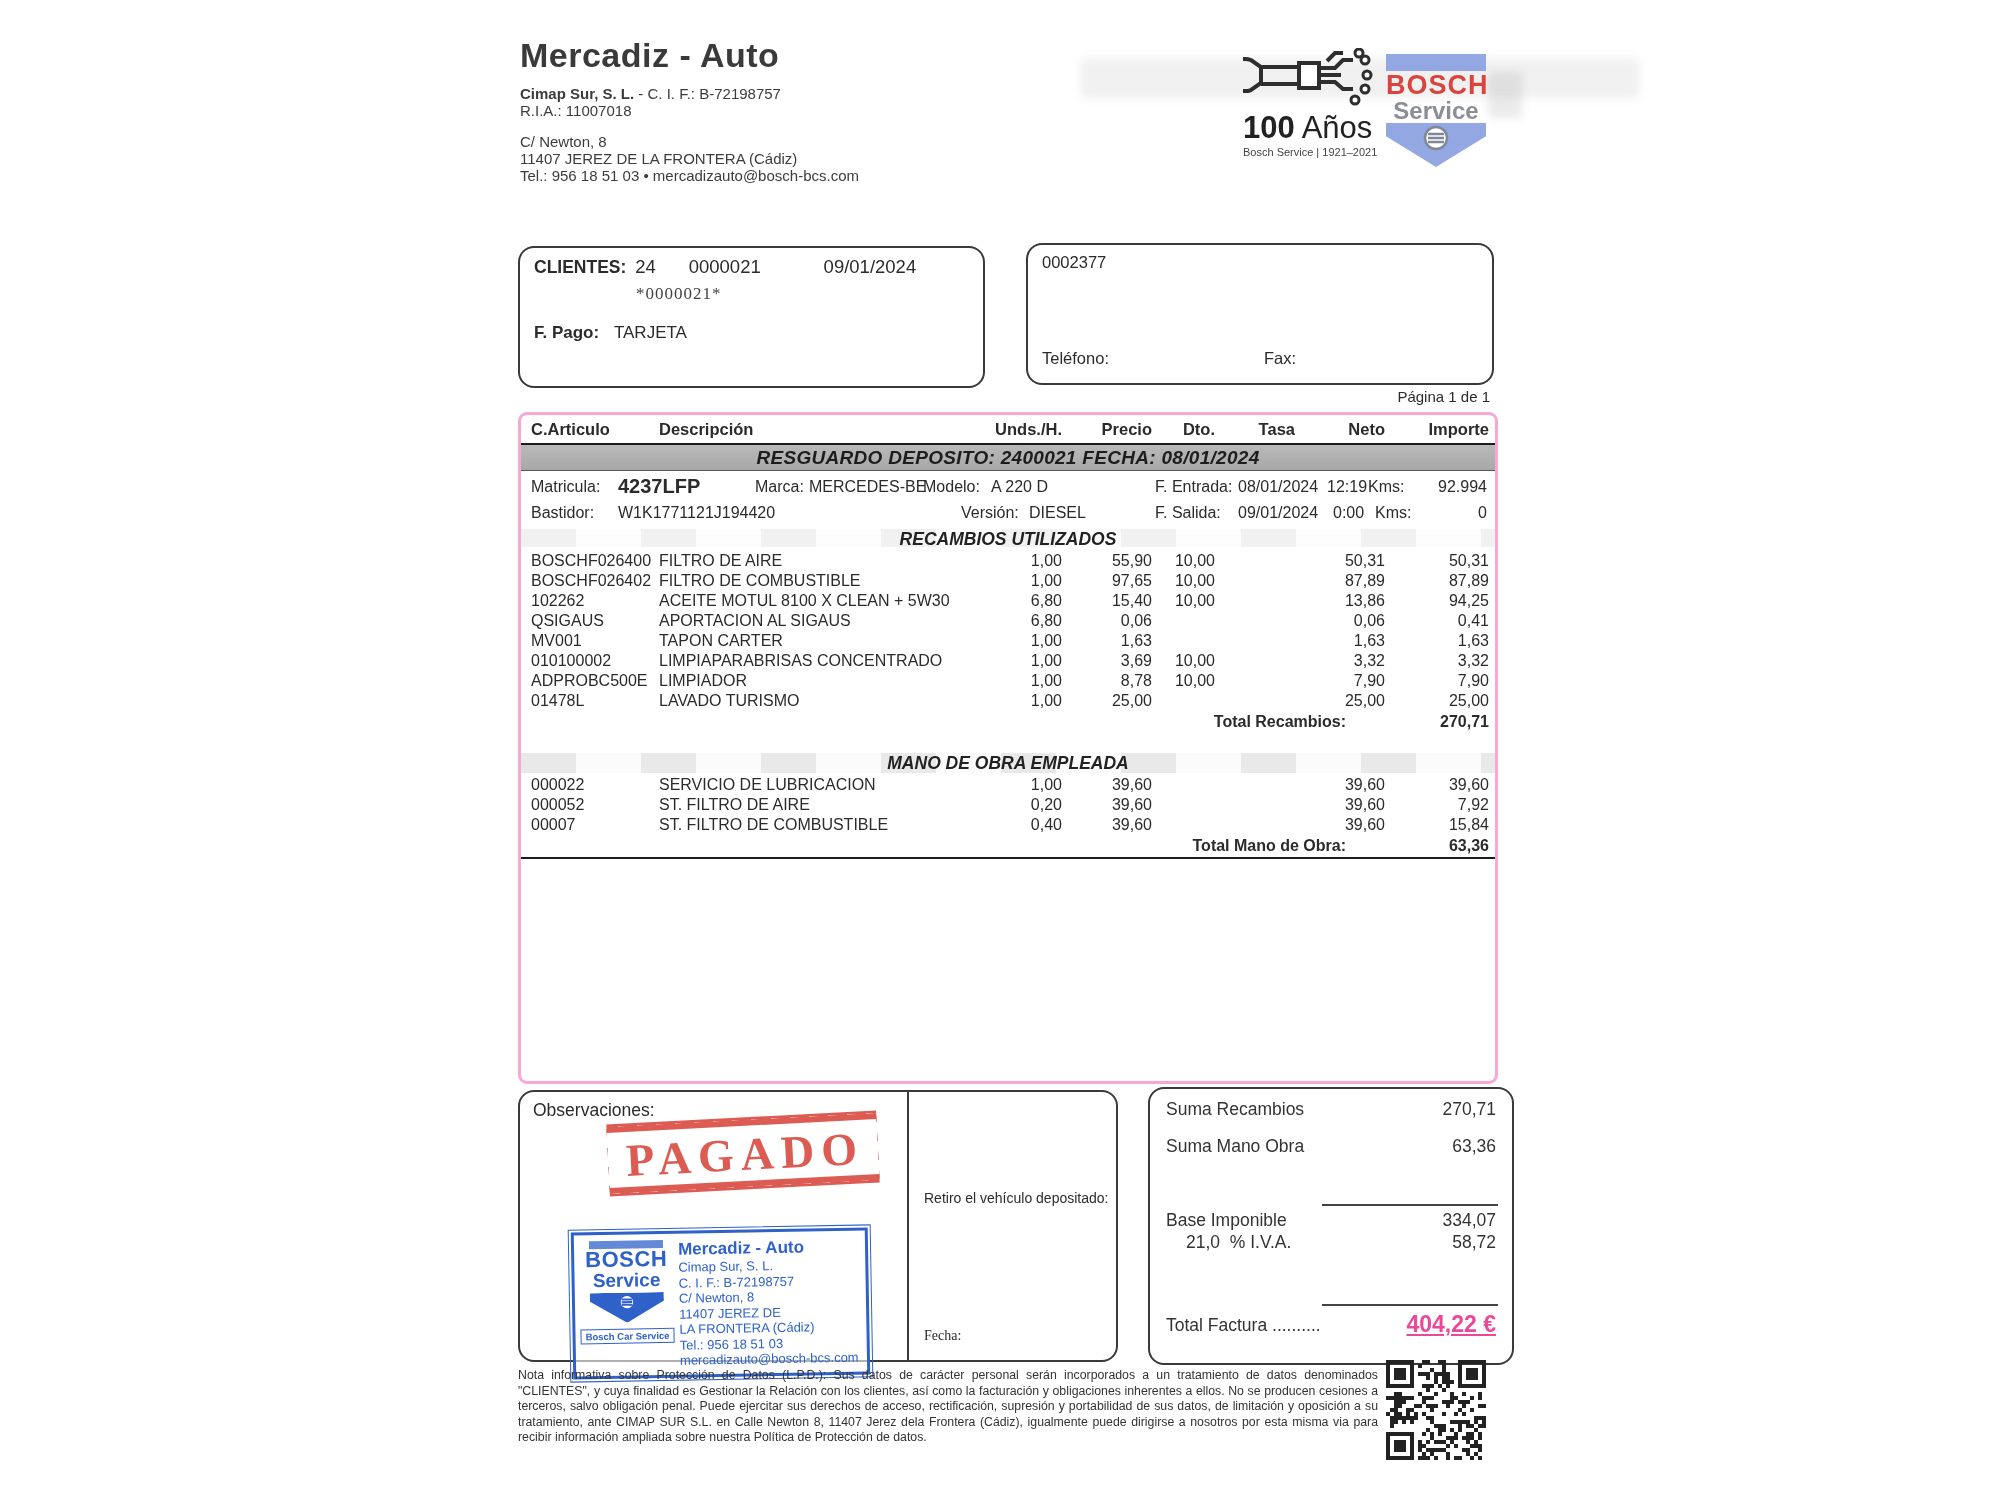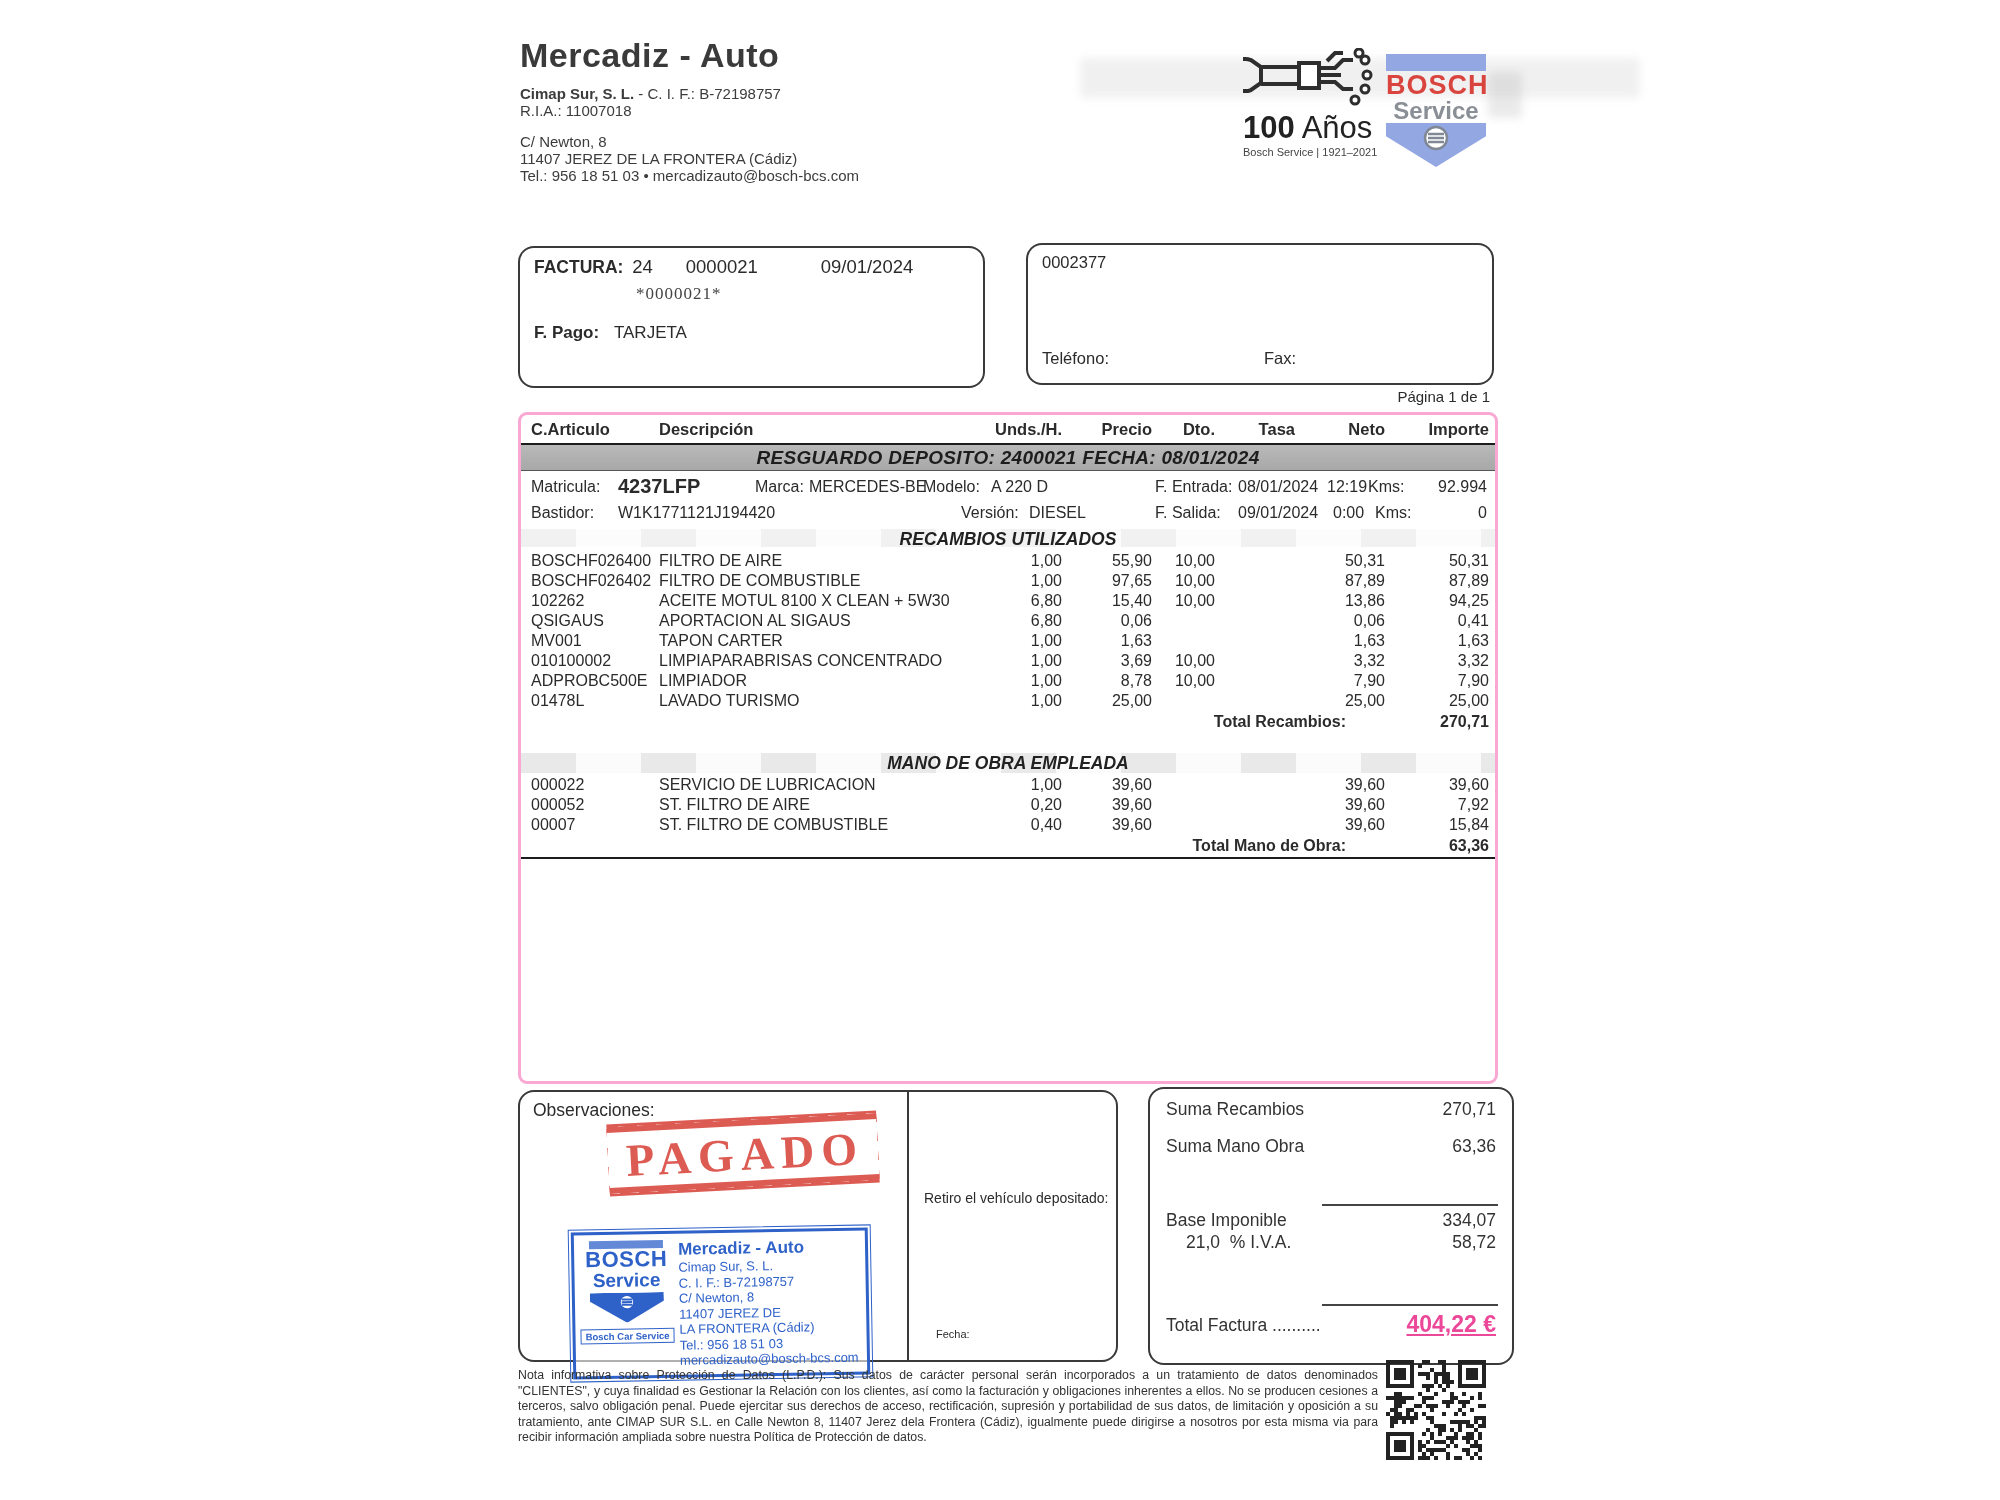--- a/index.html
+++ b/index.html
@@ -117,21 +117,21 @@
     <div class="bosch-v">
       <svg class="bosch-sym" width="26" height="26" viewBox="0 0 26 26">
         <circle cx="13" cy="13" r="11" fill="#fff" stroke="#7f8894" stroke-width="2.5"></circle>
         <path d="M5 9 h16 M5 13 h16 M5 17 h16" stroke="#7f8894" stroke-width="2.5"></path>
       </svg>
     </div>
   </div>
 
   <div class="abs rbox" style="left:518px;top:246px;width:463px;height:138px;">
     <div class="abs" style="left:14px;top:8px;font-size:17.5px;">
-      <span class="b">FACTURA:</span>
+      <span class="b">CLIENTES:</span>
       <span style="font-size:18.5px;margin-left:4px;">24</span>
       <span style="font-size:18.5px;margin-left:28px;">0000021</span>
       <span style="font-size:18.5px;margin-left:58px;">09/01/2024</span>
     </div>
     <div class="abs" style="left:116px;top:36px;font-size:17px;font-family:'Liberation Serif',serif;letter-spacing:1px;color:#444;">*0000021*</div>
     <div class="abs" style="left:14px;top:75px;font-size:17px;">
       <span class="b">F. Pago:</span>
       <span style="margin-left:10px;">TARJETA</span>
     </div>
   </div>
@@ -346,21 +346,21 @@
           <div>C. I. F.: B-72198757</div>
           <div>C/ Newton, 8</div>
           <div>11407 JEREZ DE</div>
           <div>LA FRONTERA (Cádiz)</div>
           <div>Tel.: 956 18 51 03</div>
           <div>mercadizauto@bosch-bcs.com</div>
         </div>
       </div>
     </div>
     <div class="abs" style="left:404px;top:98px;font-size:14px;">Retiro el vehículo depositado:</div>
-    <div class="abs" style="left:416px;top:236px;font-size:11px;">Fecha:</div>
+    <div class="abs" style="left:404px;top:236px;font-size:14px;font-family:Liberation Serif, serif;">Fecha:</div>
   </div>
 
   <div class="abs rbox" style="left:1130px;top:1087px;width:362px;height:274px;margin-left:18px;">
     <div class="abs sum-lbl" style="left:16px;top:10px;">Suma Recambios</div>
     <div class="abs sum-val" style="right:16px;top:10px;">270,71</div>
     <div class="abs sum-lbl" style="left:16px;top:47px;">Suma Mano Obra</div>
     <div class="abs sum-val" style="right:16px;top:47px;">63,36</div>
     <div class="abs sline" style="left:172px;right:14px;top:115px;"></div>
     <div class="abs tot-lbl" style="left:16px;top:121px;">Base Imponible</div>
     <div class="abs sum-val" style="right:16px;top:121px;">334,07</div>

